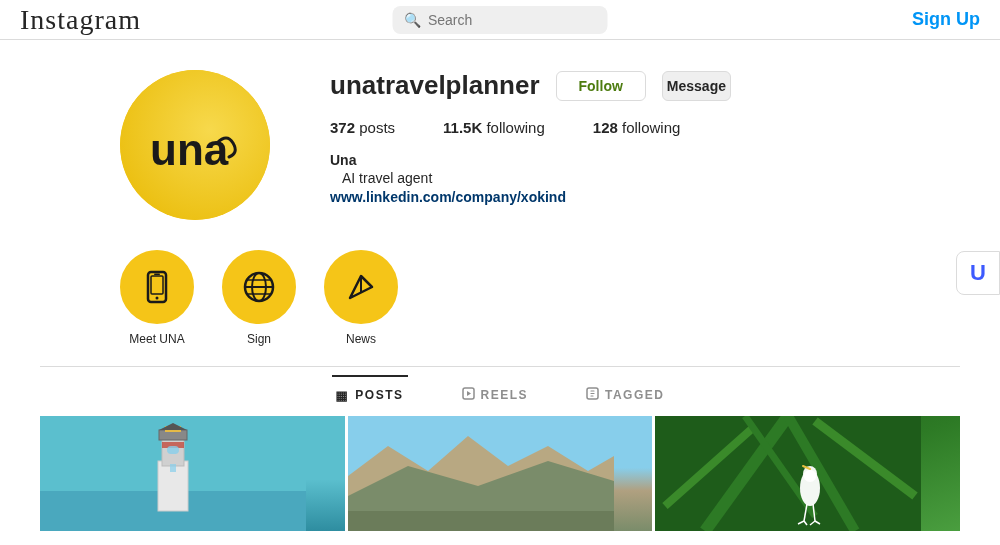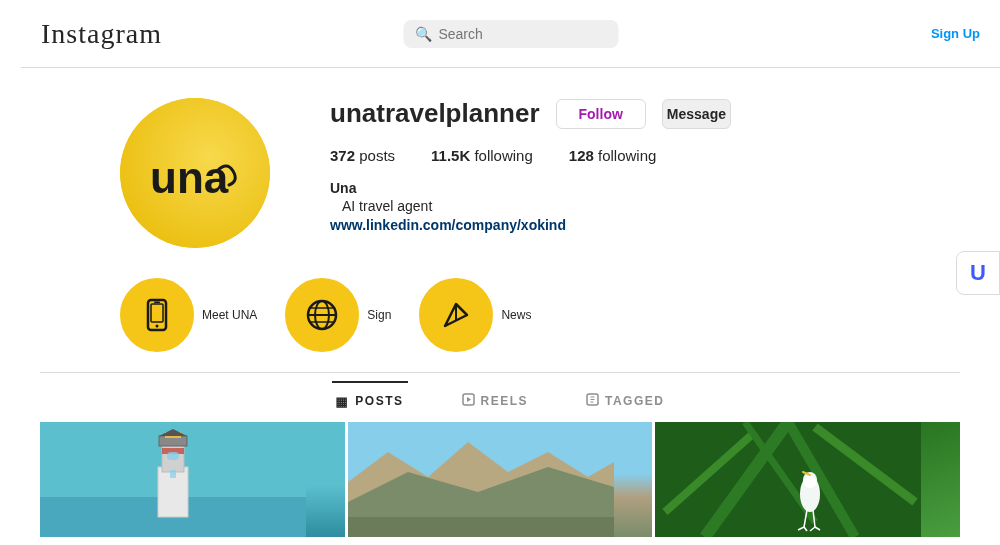--- a/index.html
+++ b/index.html
@@ -1,43 +1,43 @@
 <!DOCTYPE html>
 <html><head>
   <meta charset="utf-8">
   <style>
     * { box-sizing: border-box; margin: 0; padding: 0; }
     body { font-family: -apple-system, BlinkMacSystemFont, 'Segoe UI', sans-serif; background: #fff; color: #262626; width: 1000px; height: 545px; overflow: hidden; }
 
     
     .header {
       display: flex; align-items: center; justify-content: space-between;
-      padding: 8px 20px; height: 68px; border-bottom: 1px solid #dbdbdb;
-      background: #fff; position: relative; margin-left: 21px;
+      padding: 8px 20px; height: 40px; border-bottom: 1px solid #dbdbdb;
+      background: #fff; position: relative;
     }
     .header-logo {
       font-family: 'Brush Script MT', cursive; font-size: 28px; color: #262626; letter-spacing: 1px; font-weight: 400;
     }
     .header-search {
       position: absolute; left: 50%; transform: translateX(-50%);
       display: flex; align-items: center;
       background: #efefef; border-radius: 8px; padding: 6px 12px; width: 215px;
     }
     .header-search input {
       border: none; background: transparent; outline: none; font-size: 14px; color: #8e8e8e; width: 170px;
     }
     .search-icon-placeholder { color: #8e8e8e; font-size: 14px; margin-right: 6px; }
     .header-actions { display: flex; align-items: center; gap: 10px; }
     .btn-login {
       background: #0095f6; color: #fff; border: none; border-radius: 6px;
       padding: 6px 18px; font-size: 14px; font-weight: 600; cursor: pointer;
     }
     .btn-signup {
       background: transparent; color: #0095f6; border: none;
-      font-size: 13px; font-weight: 600; cursor: pointer;
+      font-size: 18px; font-weight: 600; cursor: pointer;
     }
 
     
     .profile-section {
       display: flex; align-items: flex-start;
       padding: 30px 60px 20px 120px; gap: 60px;
     }
     .profile-avatar-wrap {
       width: 150px; height: 150px; border-radius: 50%; overflow: hidden; flex-shrink: 0;
       background: #f5c518;
@@ -46,36 +46,36 @@
     .profile-avatar-inner {
       width: 150px; height: 150px; border-radius: 50%;
       background: radial-gradient(circle at 60% 40%, #f7d94c, #e8b800);
       display: flex; align-items: center; justify-content: center;
     }
     .profile-info { flex: 1; }
     .profile-top-row { display: flex; align-items: center; gap: 16px; margin-bottom: 18px; }
     .profile-username { font-size: 26px; font-weight: 700; color: #262626; }
     .btn-follow {
       background: #fff; border: 1px solid #dbdbdb; border-radius: 6px;
-      padding: 6px 22px; font-size: 14px; font-weight: 600; cursor: pointer; color: #a21caf;
+      padding: 6px 22px; font-size: 14px; font-weight: 600; cursor: pointer; color: #4d7c0f;
     }
     .btn-message {
       background: #efefef; border: 1px solid #dbdbdb; border-radius: 6px;
       padding: 6px 4px; font-size: 14px; font-weight: 600; cursor: pointer; color: #262626;
     }
-    .profile-stats { display: flex; gap: 36px; margin-bottom: 16px; }
+    .profile-stats { display: flex; gap: 48px; margin-bottom: 16px; }
     .stat-item { font-size: 15px; color: #262626; }
     .stat-item span { font-weight: 600; }
     .profile-bio-name { font-size: 14px; font-weight: 700; color: #262626; margin-bottom: 2px; }
     .profile-bio-desc { font-size: 14px; color: #262626; margin-bottom: 2px; margin-left: 12px; }
     .profile-bio-link { font-size: 14px; color: #00376b; text-decoration: none; font-weight: 600; }
 
     
     .stories-section { display: flex; gap: 28px; padding: 10px 60px 10px 120px; }
-    .story-item { display: flex; flex-direction: row; align-items: center; gap: 8px; cursor: pointer; }
+    .story-item { display: flex; flex-direction: column; align-items: center; gap: 8px; cursor: pointer; }
     .story-circle {
       width: 74px; height: 74px; border-radius: 50%;
       background: #f5c518;
       display: flex; align-items: center; justify-content: center;
       border: 3px solid #f5c518;
     }
     .story-label { font-size: 12px; color: #262626; text-align: center; }
 
     
     .tabs-divider { border-top: 1px solid #dbdbdb; margin: 10px 40px 0; }

